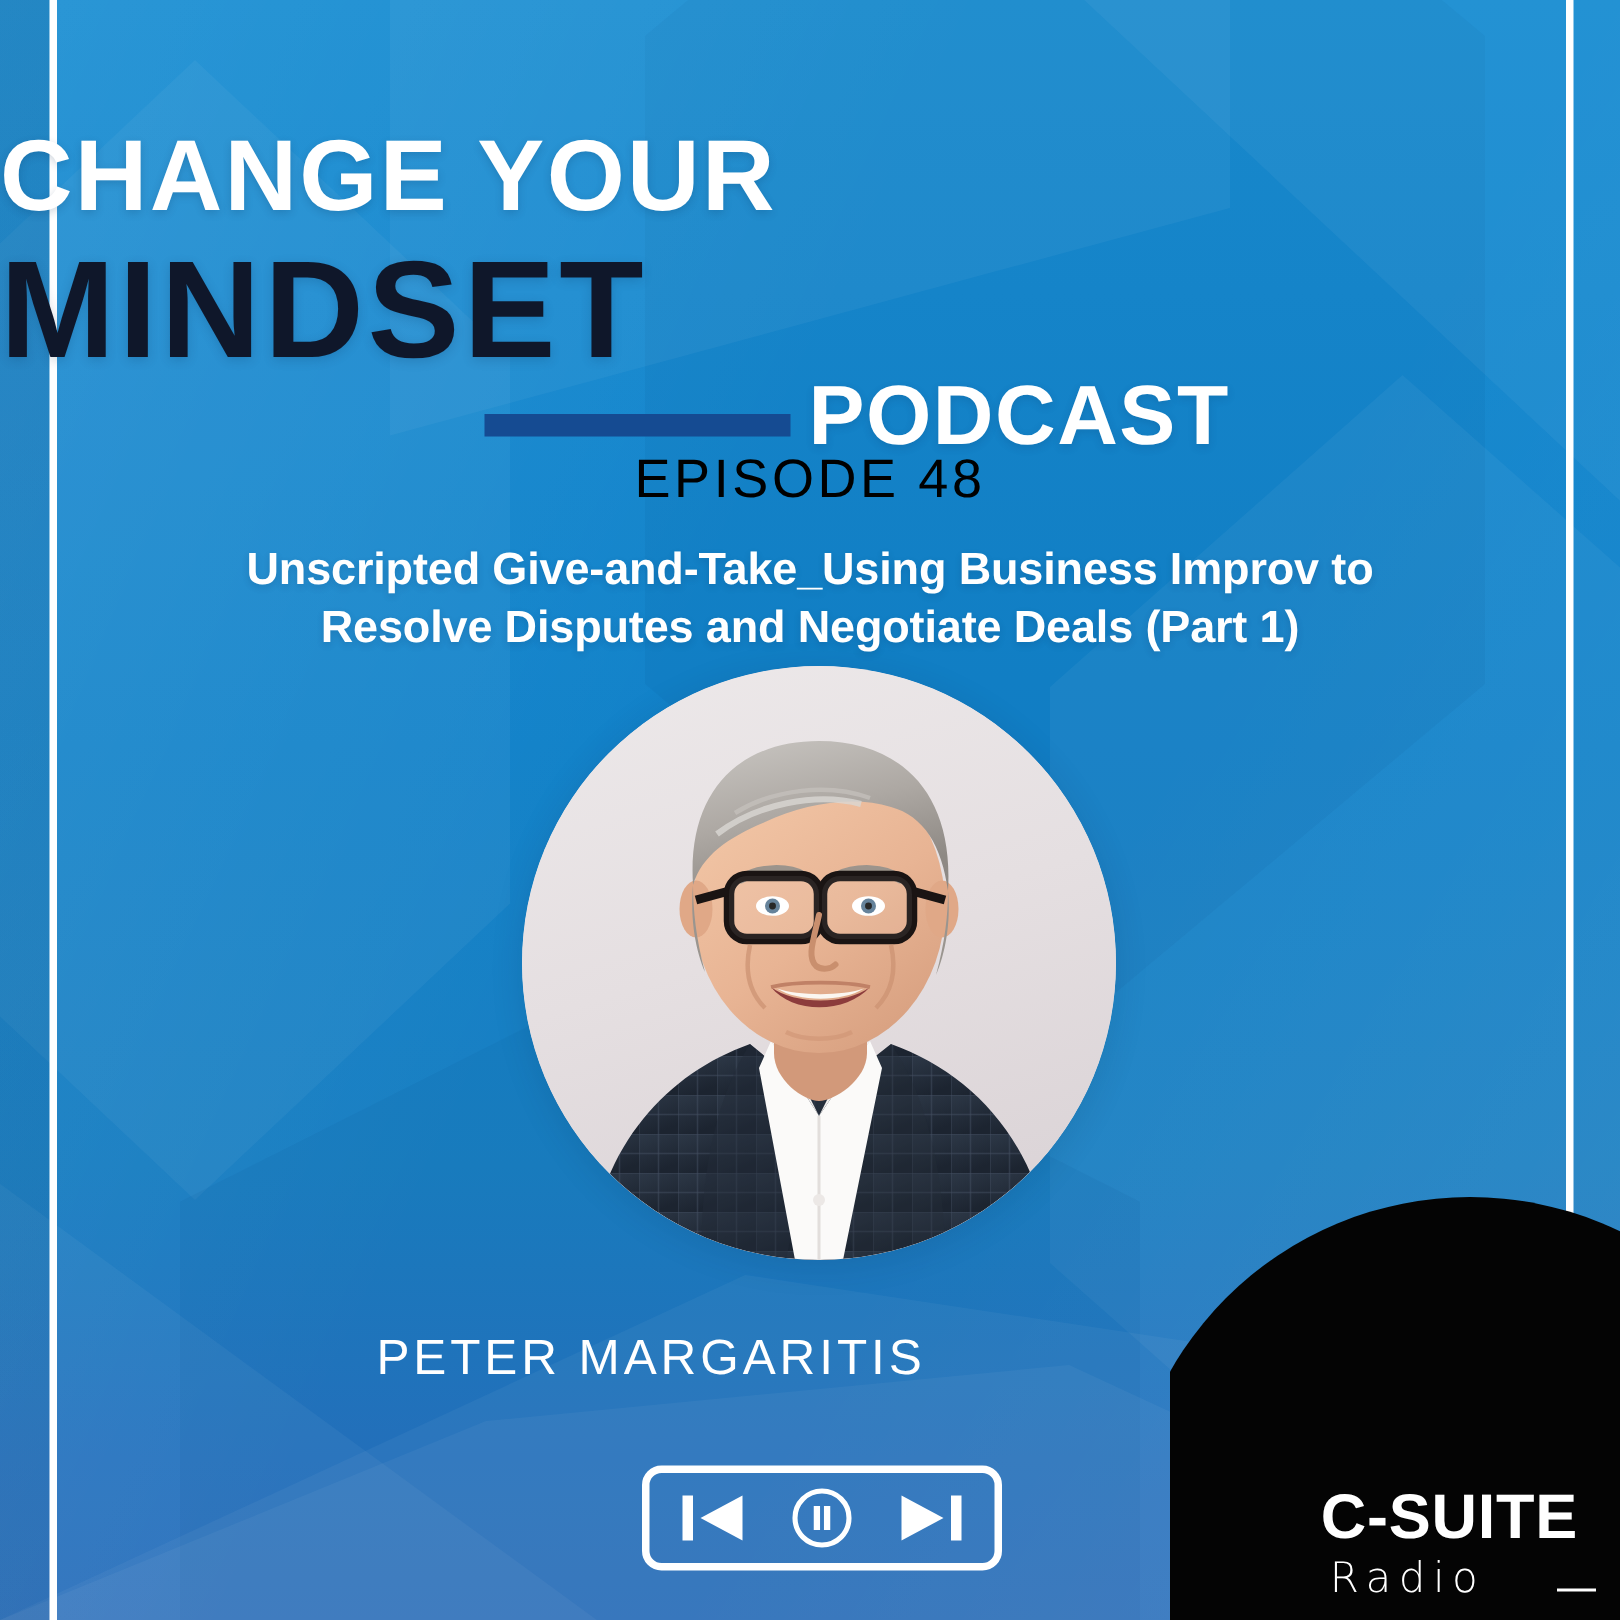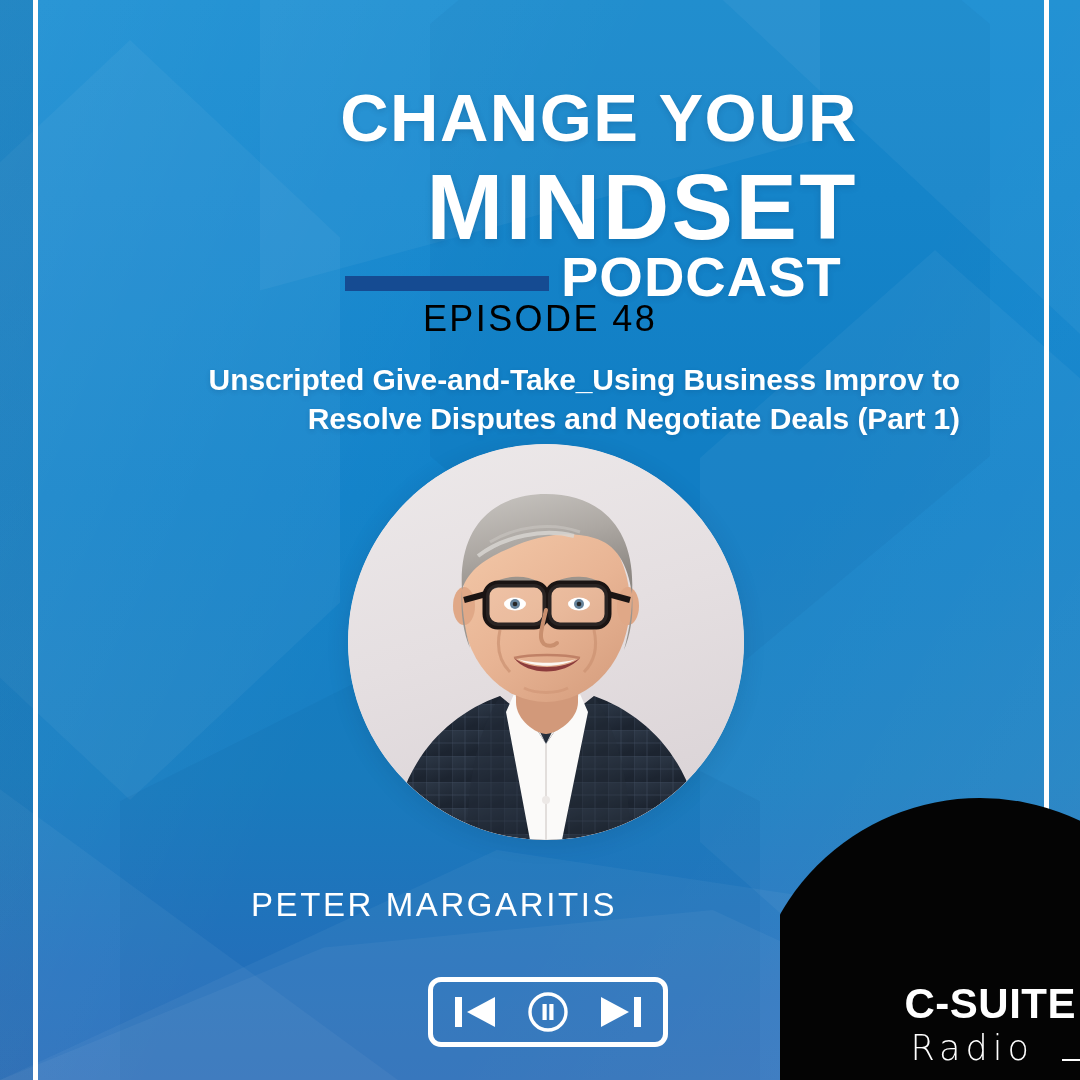--- a/index.html
+++ b/index.html
@@ -94,36 +94,36 @@
   }
   .rule {
     position: absolute;
     top: 0; width: 5px; height: 100%;
     background: #ffffff;
   }
   .rule-left  { left: 33px; }
   .rule-right { left: 1044px; }
 
   
-  .brand { position: absolute; left: 0; top: 0; width: 858px; text-align: right; padding-left: 22px; }
+  .brand { position: absolute; left: 0; top: 0; width: 858px; text-align: left; }
 
   .brand-line1 {
     margin: 0;
     padding-top: 84px;
     color: #ffffff;
     font-size: 67px;
     font-weight: 700;
     letter-spacing: 1.5px;
     line-height: 1;
     text-shadow: 0 2px 6px rgba(0,40,80,0.18);
   }
   .brand-line2 {
     margin: 0;
     padding-top: 10px;
-    color: #ffffff;
+    color: #0f172a;
     font-size: 92px;
     font-weight: 700;
     letter-spacing: 2.5px;
     line-height: 1;
     text-shadow: 0 2px 7px rgba(0,40,80,0.18);
   }
 
   .brand-row3 {
     position: relative;
     height: 58px;
@@ -161,21 +161,21 @@
     letter-spacing: 2.4px;
     line-height: 1;
   }
 
   
   .episode-title {
     position: absolute;
     left: 120px; top: 360px;
     width: 840px;
     margin: 0;
-    text-align: right;
+    text-align: center;
     color: #ffffff;
     font-size: 30px;
     font-weight: 700;
     line-height: 1.30;
     letter-spacing: -0.1px;
     text-shadow: 0 2px 5px rgba(0,40,80,0.16);
   }
 
   
   .portrait {
@@ -236,37 +236,37 @@
   }
   .network-corner .wedge {
     position: absolute;
     left: -30px; top: 28px;
     width: 460px; height: 460px;
     border-radius: 50%;
     background: #040404;
   }
   .network-logo {
     position: absolute;
-    right: 4px; bottom: 14px;
+    right: 28px; bottom: 14px;
     text-align: left;
     line-height: 1;
   }
   .network-name {
     margin: 0;
     color: #ffffff;
     font-size: 42px;
     font-weight: 700;
     letter-spacing: 0.5px;
     line-height: 1;
   }
   .network-sub {
     position: relative;
     margin: 6px 0 0 6px;
     color: #ffffff;
-    font-size: 35px;
+    font-size: 28px;
     font-weight: 300;
     letter-spacing: 5px;
     line-height: 1;
     font-family: "DejaVu Sans", sans-serif;
   }
   .network-sub::after {
     content: "";
     position: absolute;
     right: -12px; bottom: 5px;
     width: 26px; height: 2px;

